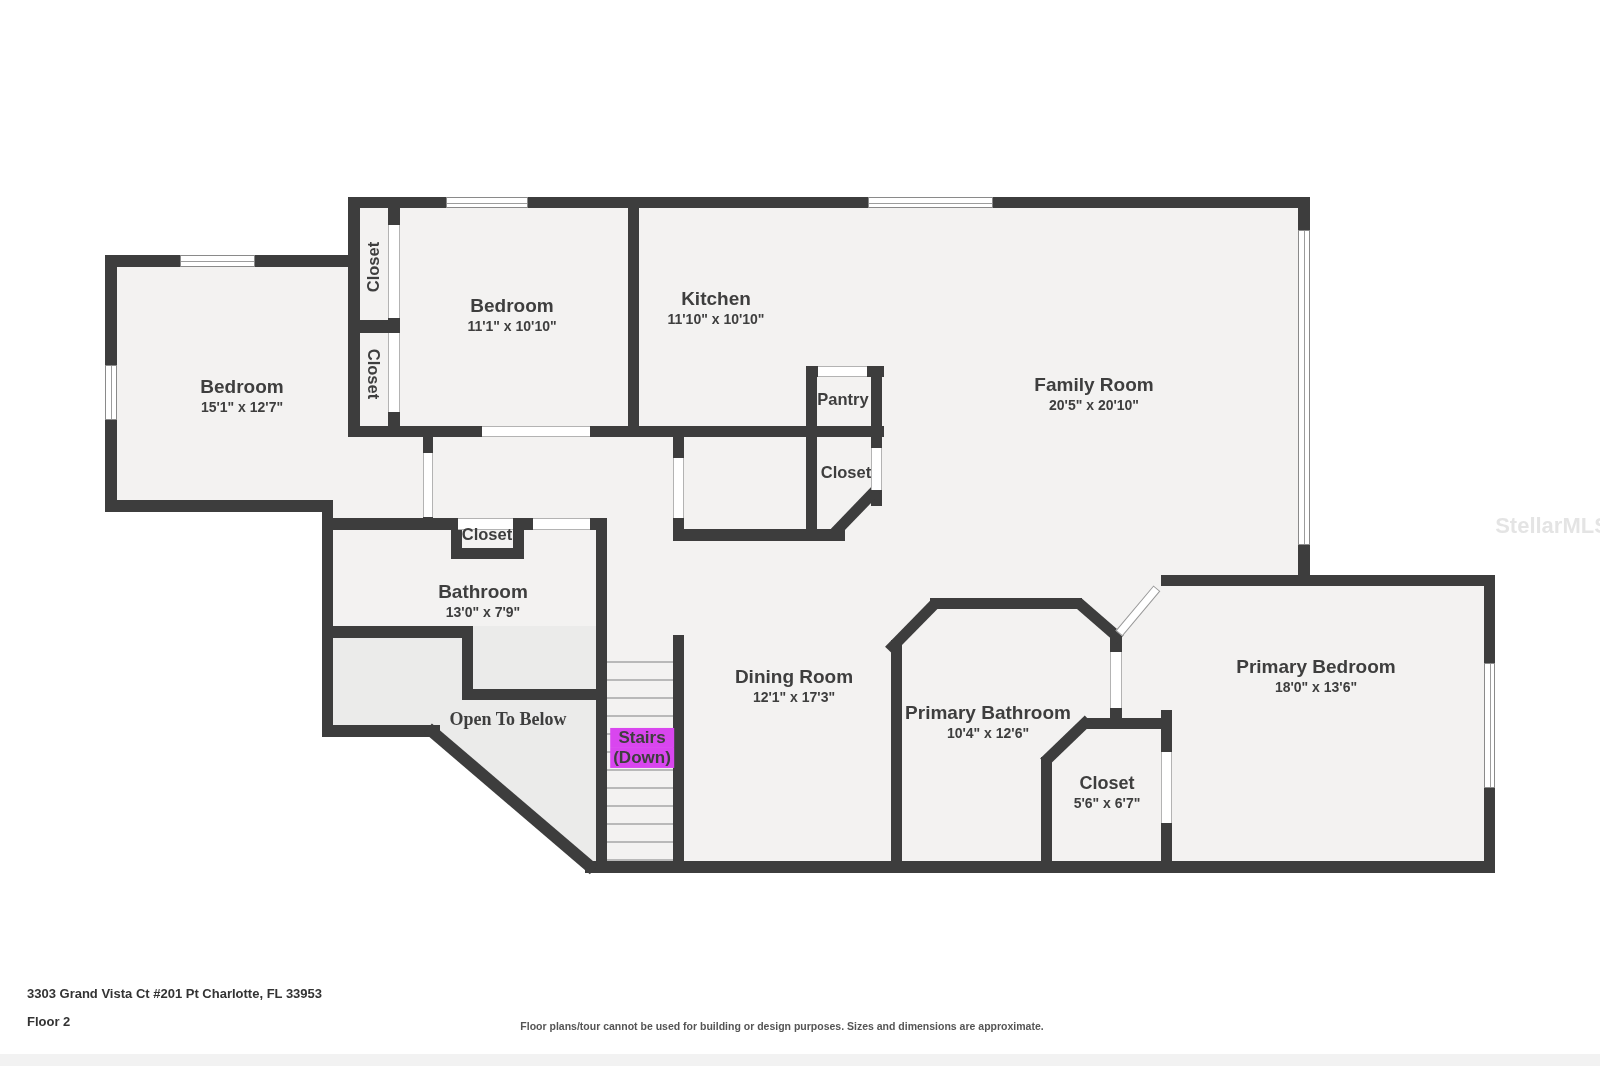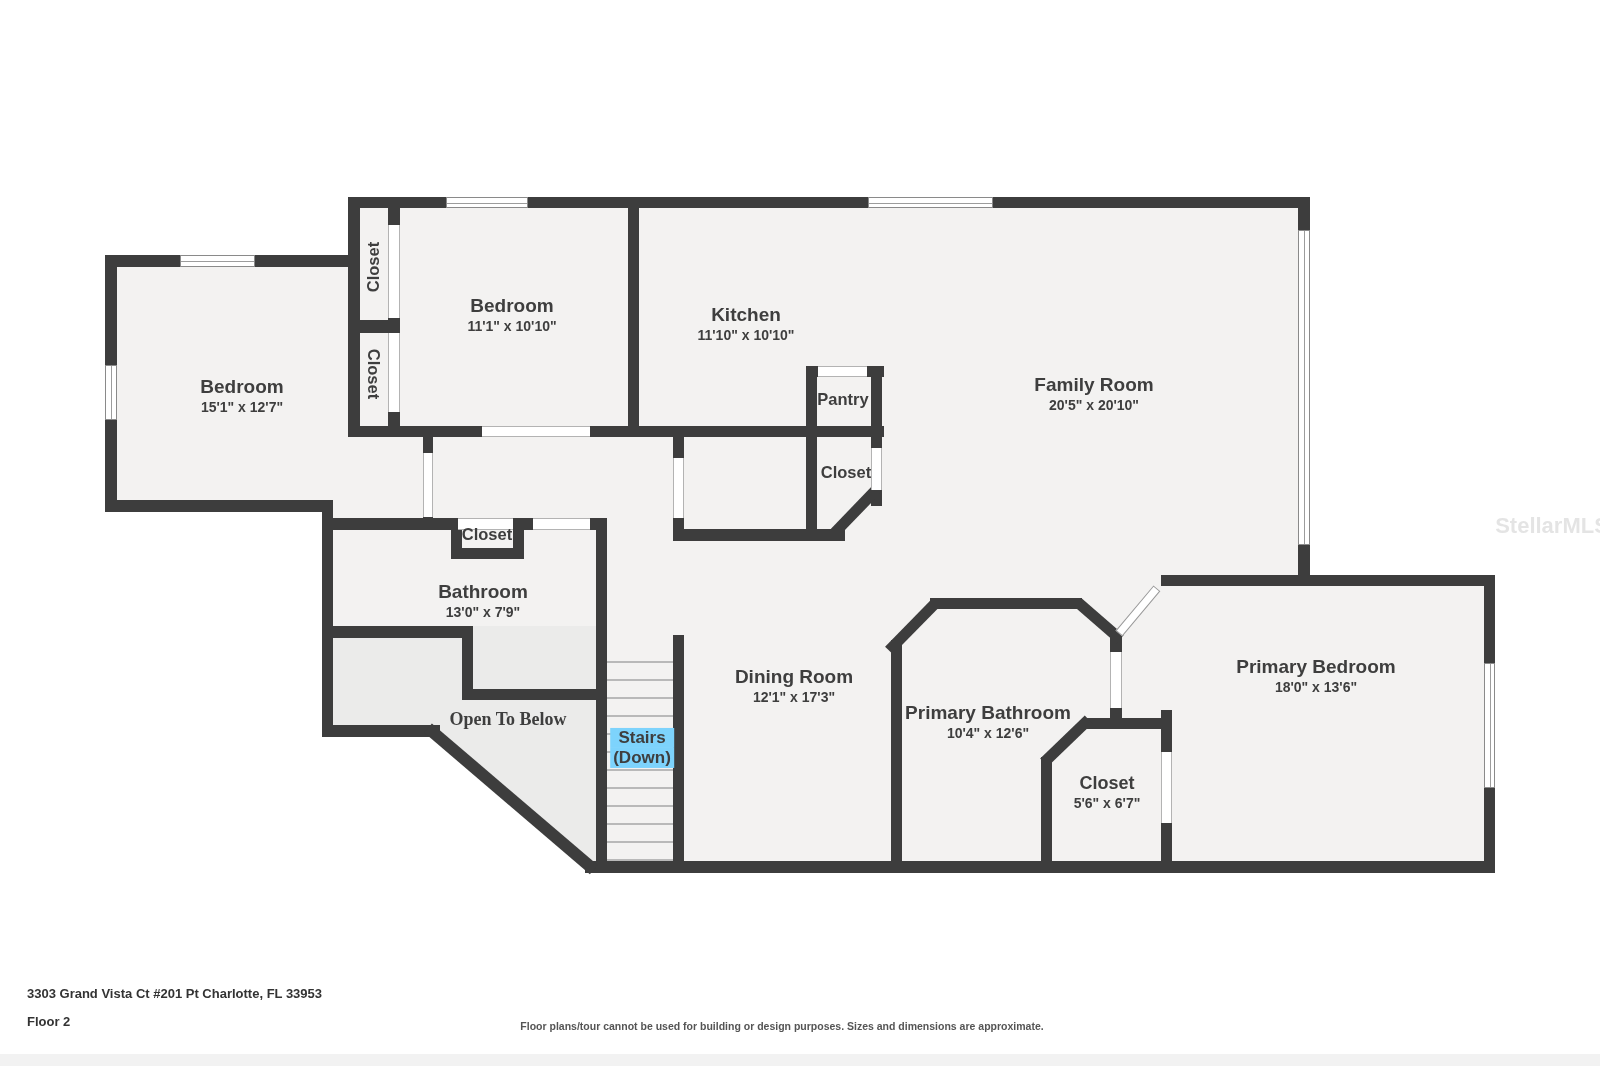--- a/index.html
+++ b/index.html
@@ -19,21 +19,21 @@
   .door-h{position:absolute;background:#ffffff;border-top:1px solid #b3b3b3;border-bottom:1px solid #b3b3b3;box-sizing:border-box;z-index:4;}
   .door-v{position:absolute;background:#ffffff;border-left:1px solid #b3b3b3;border-right:1px solid #b3b3b3;box-sizing:border-box;z-index:4;}
   .leaf{position:absolute;background:#ffffff;border:1.5px solid #999;box-sizing:border-box;z-index:4;transform-origin:left center;}
   .room-label{position:absolute;transform:translate(-50%,-50%);text-align:center;color:#3e3e3e;font-weight:700;white-space:nowrap;z-index:5;}
   .room-label .nm{font-size:19px;line-height:1.18;}
   .room-label .dm{font-size:14px;line-height:1.25;margin-top:1px;}
   .room-label.sm .nm{font-size:16.5px;}
   .room-label.wrap{white-space:normal;width:112px;}
   .vlabel{position:absolute;writing-mode:vertical-rl;font-weight:700;font-size:16.5px;color:#3e3e3e;z-index:5;transform:translate(-50%,-50%);white-space:nowrap;}
   .vlabel.flip{transform:translate(-50%,-50%) rotate(180deg);}
-  .stairs-label{background:#7dd3fc;padding:0 3px;}
+  .stairs-label{background:#d946ef;padding:0 3px;}
   .watermark{position:absolute;z-index:6;font-weight:700;font-size:22px;color:rgba(90,90,90,0.16);transform:translate(-50%,-50%);white-space:nowrap;}
   .footer-line{position:absolute;color:#333;font-weight:700;font-size:13px;z-index:6;white-space:nowrap;}
   .disclaimer{position:absolute;color:#555;font-weight:700;font-size:10.5px;z-index:6;transform:translateX(-50%);white-space:nowrap;}
   .bottom-strip{position:absolute;left:0;top:1054px;width:1600px;height:12px;background:#f2f2f2;z-index:1;}
 </style>
 </head>
 <body>
 
 <div id="canvas">
 
@@ -118,21 +118,21 @@
   <div class="room-label" style="left:242px;top:396px;">
     <div class="nm">Bedroom</div>
     <div class="dm">15'1" x 12'7"</div>
   </div>
   <div class="vlabel flip" style="left:373px;top:267px;">Closet</div>
   <div class="vlabel" style="left:373px;top:374px;">Closet</div>
   <div class="room-label" style="left:512px;top:315px;">
     <div class="nm">Bedroom</div>
     <div class="dm">11'1" x 10'10"</div>
   </div>
-  <div class="room-label" style="left:746px;top:308px;margin-top:16px;">
+  <div class="room-label" style="left:716px;top:308px;">
     <div class="nm">Kitchen</div>
     <div class="dm">11'10" x 10'10"</div>
   </div>
   <div class="room-label" style="left:1094px;top:394px;">
     <div class="nm">Family Room</div>
     <div class="dm">20'5" x 20'10"</div>
   </div>
   <div class="room-label sm" style="left:843px;top:400px;">
     <div class="nm">Pantry</div>
   </div>

